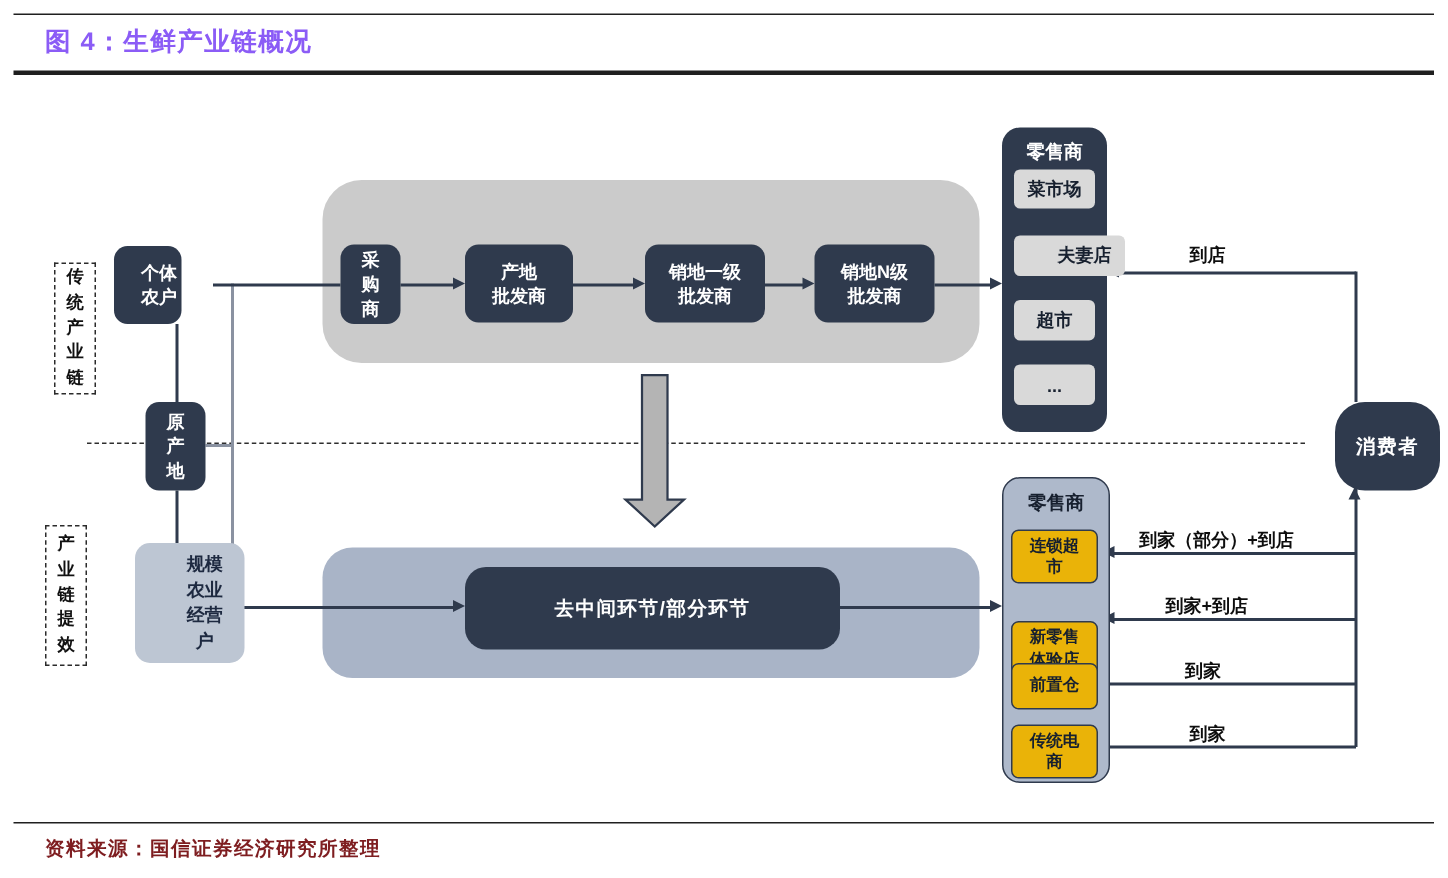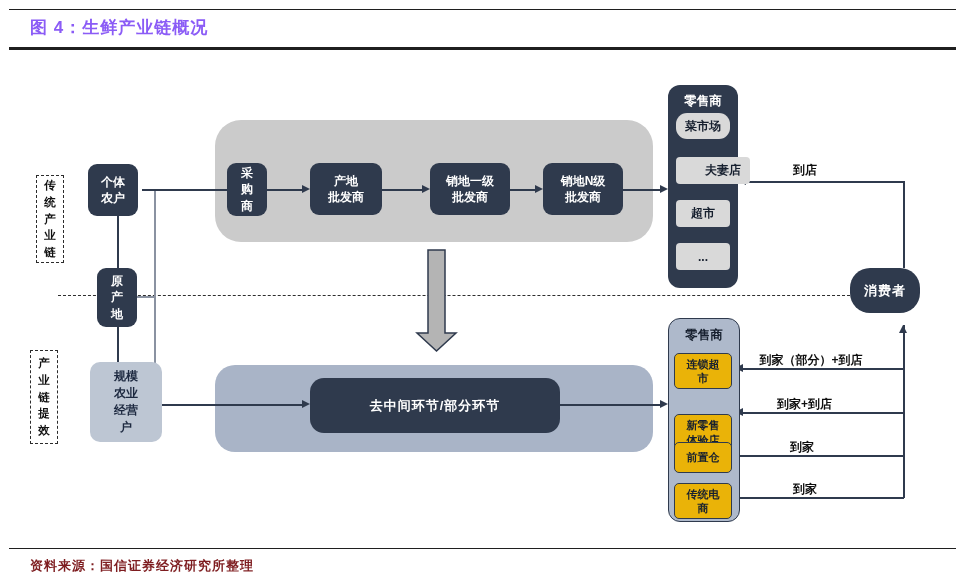--- a/index.html
+++ b/index.html
@@ -70,49 +70,49 @@
 链</div>
   <div class="sidelabel" style="left:30px;top:350px;width:26px;height:92px;">产
 业
 链
 提
 效</div>
 
   <div class="container-gray" style="left:215px;top:120px;width:438px;height:122px;"></div>
   <div class="container-blue" style="left:215px;top:365px;width:438px;height:87px;"></div>
 
-  <div class="node" style="left:88px;top:164px;width:50px;height:52px;">个体
+  <div class="node" style="left:76px;top:164px;width:30px;height:52px;padding-left:15px;">个体
 农户</div>
   <div class="node" style="left:97px;top:268px;width:40px;height:59px;">原
 产
 地</div>
-  <div class="softnode" style="left:90px;top:362px;width:72px;height:80px;">规模
+  <div class="softnode" style="left:90px;top:362px;width:53px;height:80px;padding-left:20px;">规模
 农业
 经营
 户</div>
 
   <div class="node" style="left:227px;top:163px;width:40px;height:53px;">采
 购
 商</div>
   <div class="node" style="left:310px;top:163px;width:72px;height:52px;">产地
 批发商</div>
   <div class="node" style="left:430px;top:163px;width:80px;height:52px;">销地一级
 批发商</div>
   <div class="node" style="left:543px;top:163px;width:80px;height:52px;">销地N级
 批发商</div>
 
   <div class="retailer-top" style="left:668px;top:85px;width:70px;height:203px;">
     <div class="rt-title">零售商</div>
-    <div class="rt-item" style="top:28px;height:26px;border-radius:11px;">菜市场</div>
+    <div class="rt-item" style="top:28px;height:26px;">菜市场</div>
     <div class="rt-item" style="top:72px;height:27px;padding-left:20px;">夫妻店</div>
     <div class="rt-item" style="top:115px;height:27px;">超市</div>
     <div class="rt-item" style="top:158px;height:27px;">...</div>
   </div>
 
-  <div class="node" style="left:850px;top:268px;width:70px;height:45px;font-size:13px;letter-spacing:1px;border-radius:20px;">消费者</div>
+  <div class="node" style="left:890px;top:268px;width:70px;height:59px;font-size:13px;letter-spacing:1px;border-radius:20px;">消费者</div>
 
   <svg class="bigarrow" style="left:414px;top:249px;" width="45" height="104" viewBox="0 0 45 104">
     <path d="M14 1 h17 v83 h11 L22.5 102 L3 84 h11 Z" fill="#b4b4b4" stroke="#2f3a4d" stroke-width="1.5"></path>
   </svg>
 
   <div class="node" style="left:310px;top:378px;width:250px;height:55px;font-size:13px;border-radius:14px;letter-spacing:1px;">去中间环节/部分环节</div>
 
   <div class="retailer-bot" style="left:668px;top:318px;width:70px;height:202px;">
     <div class="rb-title">零售商</div>
     <div class="rb-item" style="top:34px;height:34px;">连锁超

